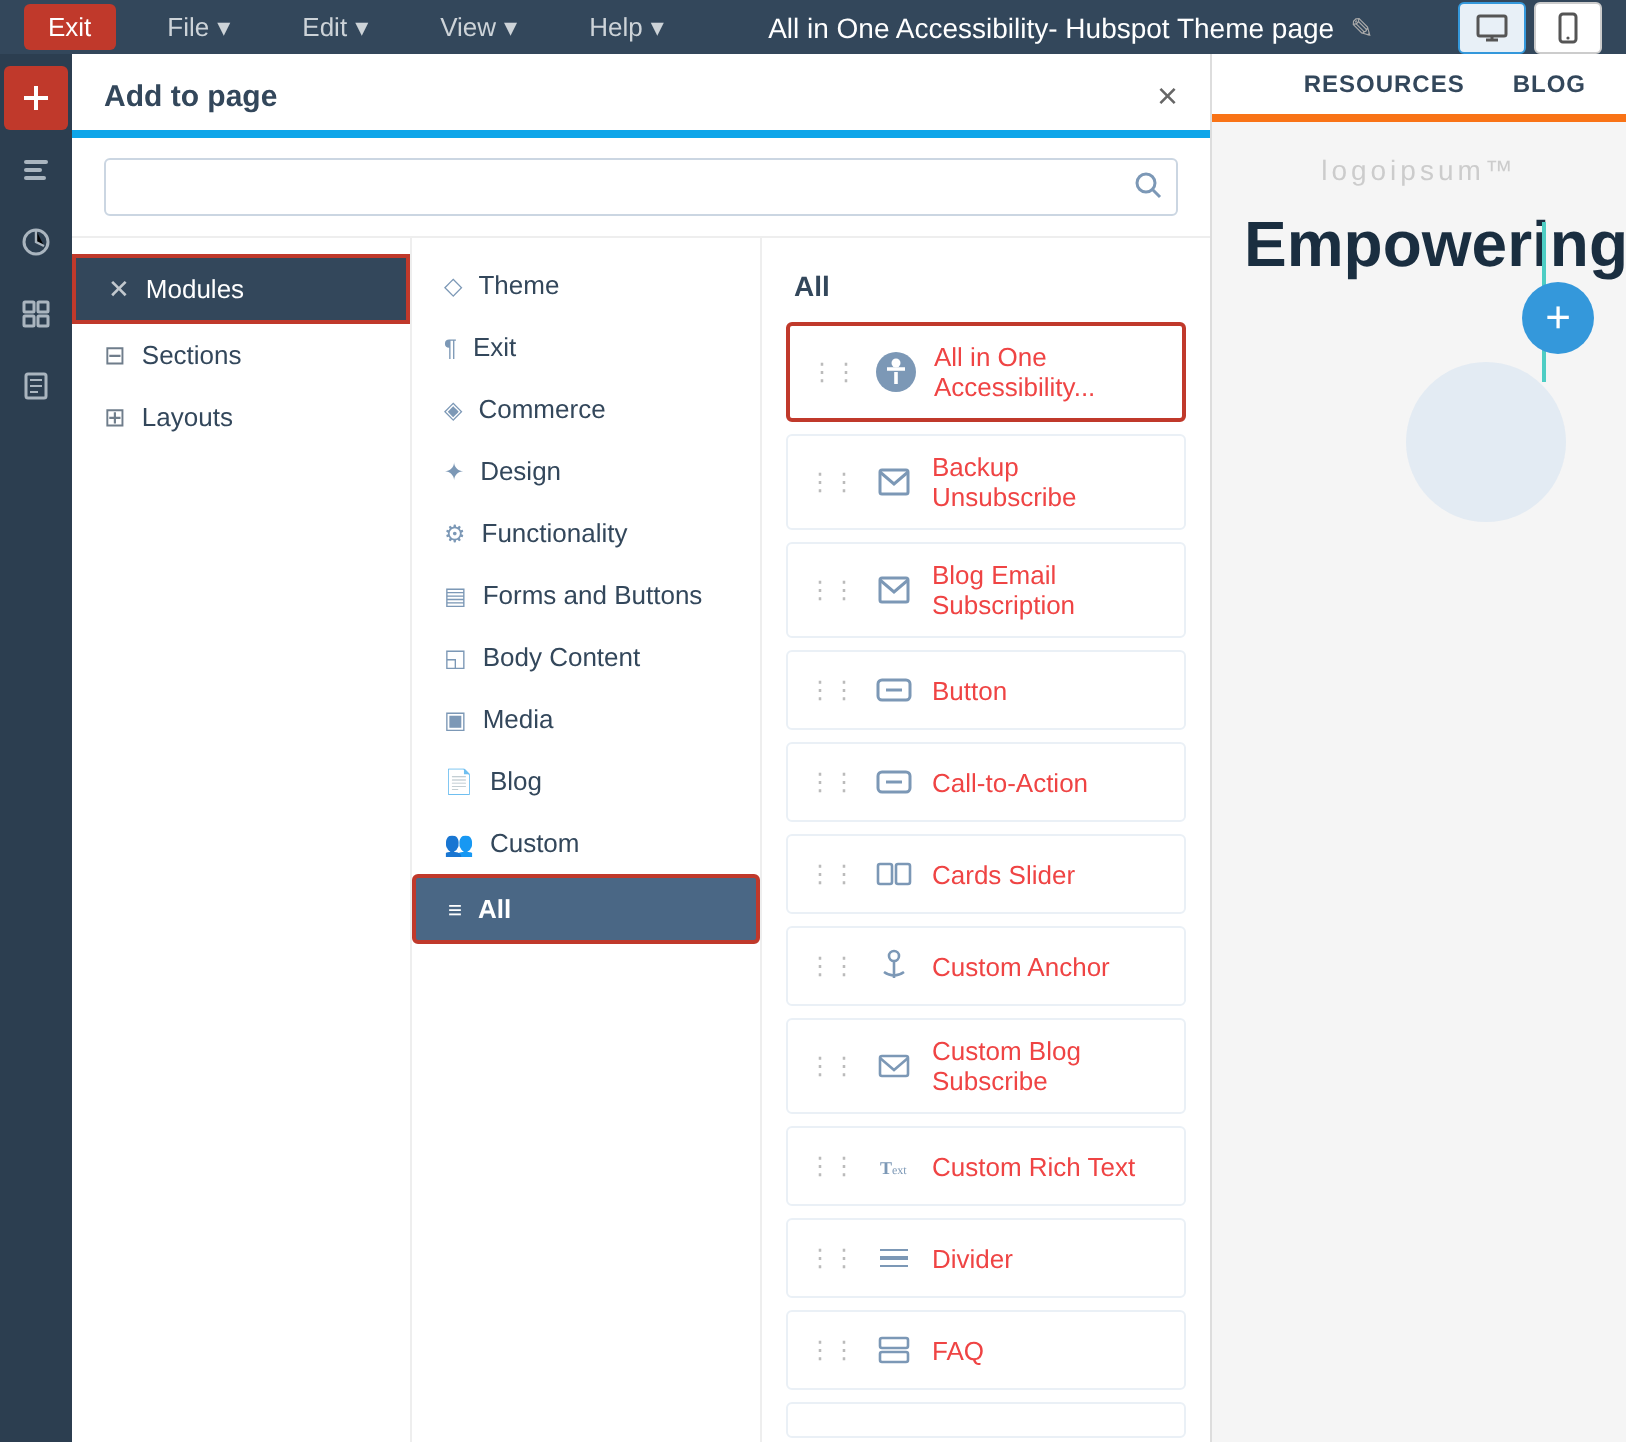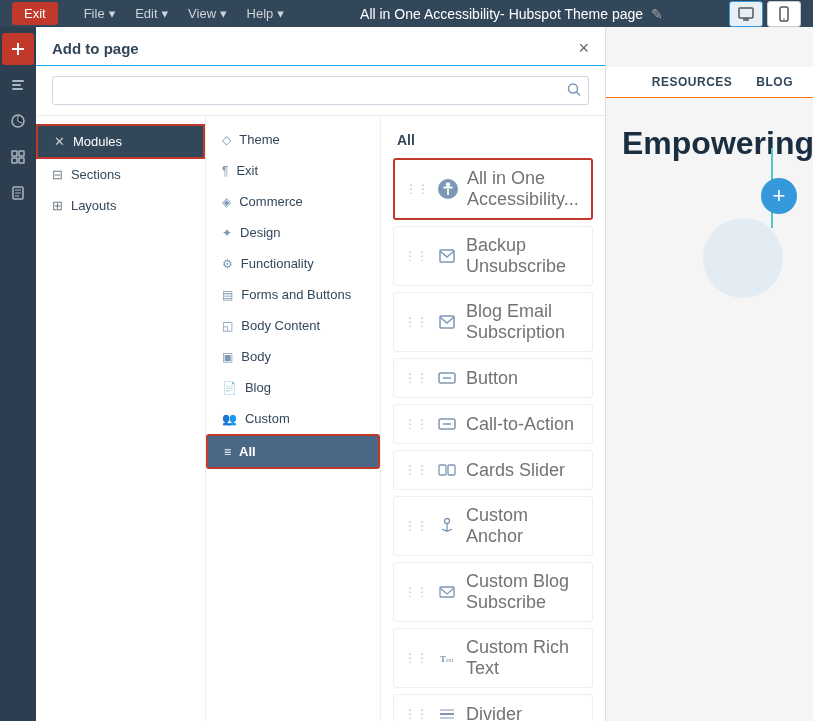--- a/index.html
+++ b/index.html
@@ -5,21 +5,21 @@
     * { box-sizing: border-box; margin: 0; padding: 0; }
     body { font-family: -apple-system, BlinkMacSystemFont, 'Segoe UI', Arial, sans-serif; font-size: 13px; background: #f5f5f5; width: 813px; height: 721px; overflow: hidden; display: flex; flex-direction: column; }
 
     
     .topbar {
       display: flex; align-items: center; background: #33475b; height: 27px; padding: 0 12px; gap: 16px; flex-shrink: 0;
     }
     .topbar-exit-btn {
       background: #c0392b; color: #fff; border: none; padding: 4px 12px; border-radius: 3px; cursor: pointer; font-size: 13px; font-weight: 500;
     }
-    .topbar-nav { display: flex; gap: 0; }
+    .topbar-nav { display: flex; gap: 16px; }
     .topbar-nav-item {
       color: #cdd3d8; background: none; border: none; padding: 4px 10px; cursor: pointer; font-size: 13px; display: flex; align-items: center; gap: 4px;
     }
     .topbar-title { flex: 1; text-align: center; color: #fff; font-size: 14px; font-weight: 500; display: flex; align-items: center; justify-content: center; gap: 8px; }
     .topbar-title-edit { color: #aaa; cursor: pointer; }
     .topbar-device-btns { display: flex; gap: 4px; }
     .device-btn {
       background: #fff; border: 1px solid #ccc; padding: 4px 8px; cursor: pointer; border-radius: 3px; display: flex; align-items: center; justify-content: center;
     }
     .device-btn.active { background: #e8f0f7; border-color: #3498db; }
@@ -34,21 +34,21 @@
     .sidebar-icon-btn {
       width: 32px; height: 32px; background: none; border: none; color: #aab5bf; cursor: pointer; display: flex; align-items: center; justify-content: center; border-radius: 3px; font-size: 16px;
     }
     .sidebar-icon-btn.active { background: #c0392b; color: #fff; }
 
     
     .add-to-page-panel {
       width: 570px; background: #fff; border-right: 1px solid #ddd; display: flex; flex-direction: column; flex-shrink: 0; position: relative;
     }
     .panel-header {
-      display: flex; align-items: center; justify-content: space-between; padding: 12px 16px 8px 16px; border-bottom: 1px solid #0ea5e9;
+      display: flex; align-items: center; justify-content: space-between; padding: 12px 16px 8px 16px; border-bottom: 4px solid #0ea5e9;
     }
     .panel-header-title { font-size: 15px; font-weight: 600; color: #33475b; }
     .panel-close-btn { background: none; border: none; cursor: pointer; color: #666; font-size: 18px; line-height: 1; }
 
     
     .search-bar { padding: 10px 16px; border-bottom: 1px solid #eee; }
     .search-input-wrap { position: relative; }
     .search-input {
       width: 100%; padding: 6px 32px 6px 10px; border: 1px solid #cbd6e2; border-radius: 3px; font-size: 13px; outline: none;
     }
@@ -76,29 +76,29 @@
     
     .panel-modules { flex: 1; overflow-y: auto; padding: 8px 12px; }
     .section-label { font-size: 14px; font-weight: 600; color: #33475b; padding: 8px 4px 10px 4px; }
     .module-item {
       display: flex; align-items: center; gap: 8px; padding: 8px 10px; border: 1px solid #eaf0f6; border-radius: 3px; margin-bottom: 6px; cursor: pointer; background: #fff;
     }
     .module-item.highlighted { border: 2px solid #c0392b; background: #fff; }
     .module-drag-handle { color: #bbb; font-size: 12px; cursor: grab; flex-shrink: 0; }
     .module-icon { width: 22px; height: 22px; display: flex; align-items: center; justify-content: center; flex-shrink: 0; }
     .module-icon svg { width: 18px; height: 18px; }
-    .module-name { font-size: 18px; color: #737373; }
+    .module-name { font-size: 13px; color: #ef4444; }
 
     
     .panel-modules::-webkit-scrollbar { width: 6px; }
     .panel-modules::-webkit-scrollbar-thumb { background: #cbd6e2; border-radius: 3px; }
 
     
     .content-area { flex: 1; background: #f5f5f5; overflow: hidden; position: relative; }
-    .content-nav { background: #fff; border-bottom: 1px solid #f97316; display: flex; justify-content: flex-end; align-items: center; padding: 8px 20px; gap: 24px; margin-top: 40px; }
+    .content-nav { background: #fff; border-bottom: 4px solid #f97316; display: flex; justify-content: flex-end; align-items: center; padding: 8px 20px; gap: 24px; }
     .content-nav-item { font-size: 12px; font-weight: 600; color: #33475b; letter-spacing: 0.5px; cursor: pointer; }
     .content-headline { font-size: 32px; font-weight: 700; color: #1a2e40; line-height: 1.2; margin-bottom: 12px; }
     .content-text { font-size: 12px; color: #666; line-height: 1.6; }
     .plus-btn {
       position: absolute; right: 16px; top: 80px; width: 36px; height: 36px; background: #3498db; border-radius: 50%; display: flex; align-items: center; justify-content: center; color: #fff; font-size: 22px; cursor: pointer; border: none;
     }
 
     
     .deco-circle {
       position: absolute; right: 30px; top: 120px; width: 80px; height: 80px; border-radius: 50%; background: rgba(200,220,240,0.4); 
@@ -233,21 +233,21 @@
         <button class="cat-item">
             <span class="cat-item-icon">▤</span>
             <span>Forms and Buttons</span>
           </button>
         <button class="cat-item">
             <span class="cat-item-icon">◱</span>
             <span>Body Content</span>
           </button>
         <button class="cat-item">
             <span class="cat-item-icon">▣</span>
-            <span>Body</span>
+            <span>Media</span>
           </button>
         <button class="cat-item">
             <span class="cat-item-icon">📄</span>
             <span>Blog</span>
           </button>
         <button class="cat-item">
             <span class="cat-item-icon">👥</span>
             <span>Custom</span>
           </button>
         <button class="cat-item active" style="background:#4a6785; color:#fff; border:2px solid #c0392b; border-radius:3px;">
@@ -393,20 +393,21 @@
       </div>
     </div>
   </div>
 
   <div class="content-area">
     <div class="content-nav">
       <span class="content-nav-item">RESOURCES</span>
       <span class="content-nav-item">BLOG</span>
     </div>
     <div style="position:relative; padding:16px 16px 0 16px;">
+      <div style="color:#ccc; font-size:14px; text-align:center; letter-spacing:2px; margin-bottom:8px;">logoipsum™</div>
 
       <div style="position:absolute; right:40px; top:50px; width:2px; height:80px; background:#4ecdc4;"></div>
 
       <div class="deco-circle"></div>
       <div style="margin-top:10px;">
         <div class="content-headline">
           <span>Empowering</span><br>
         </div>
       </div>
       <button class="plus-btn">+</button>

